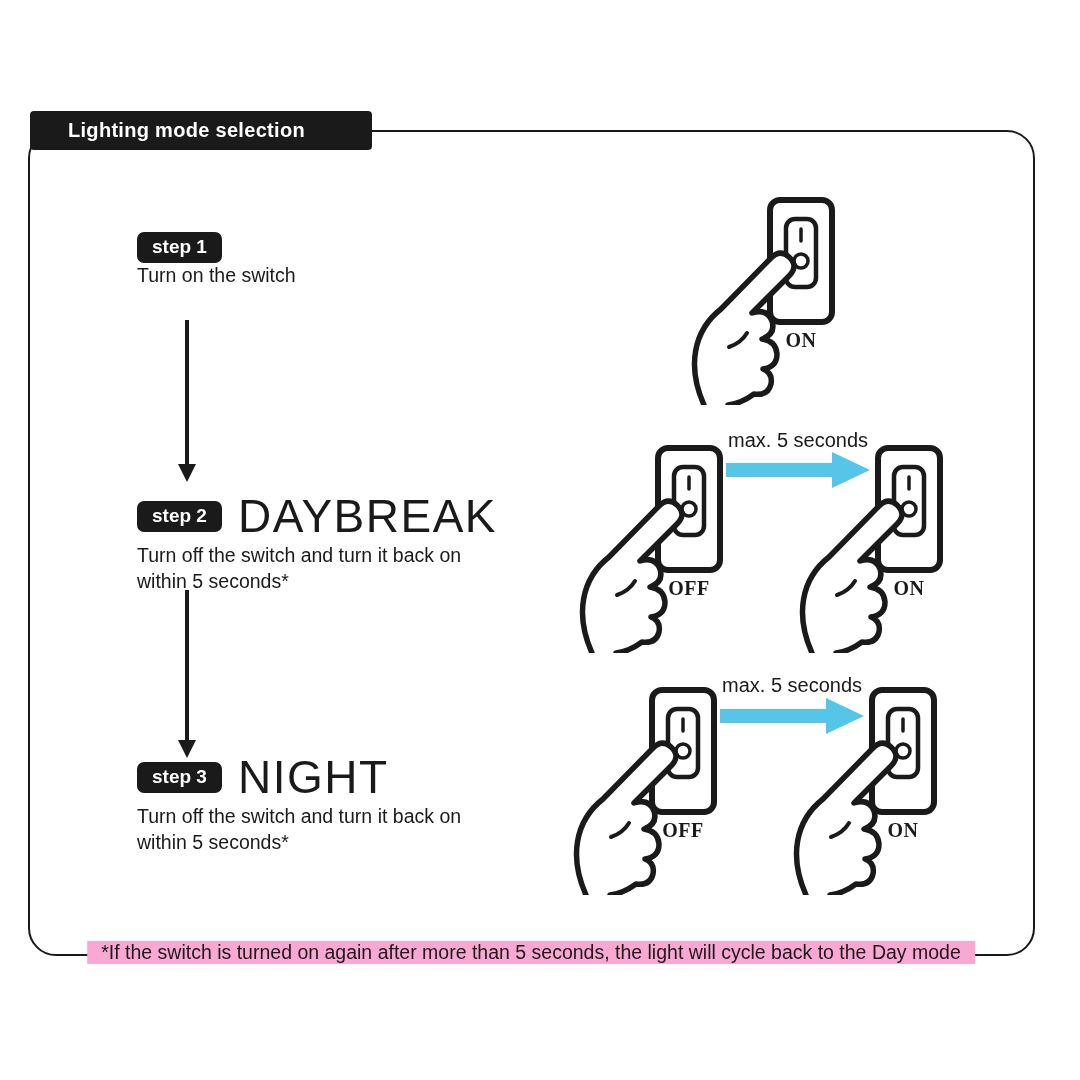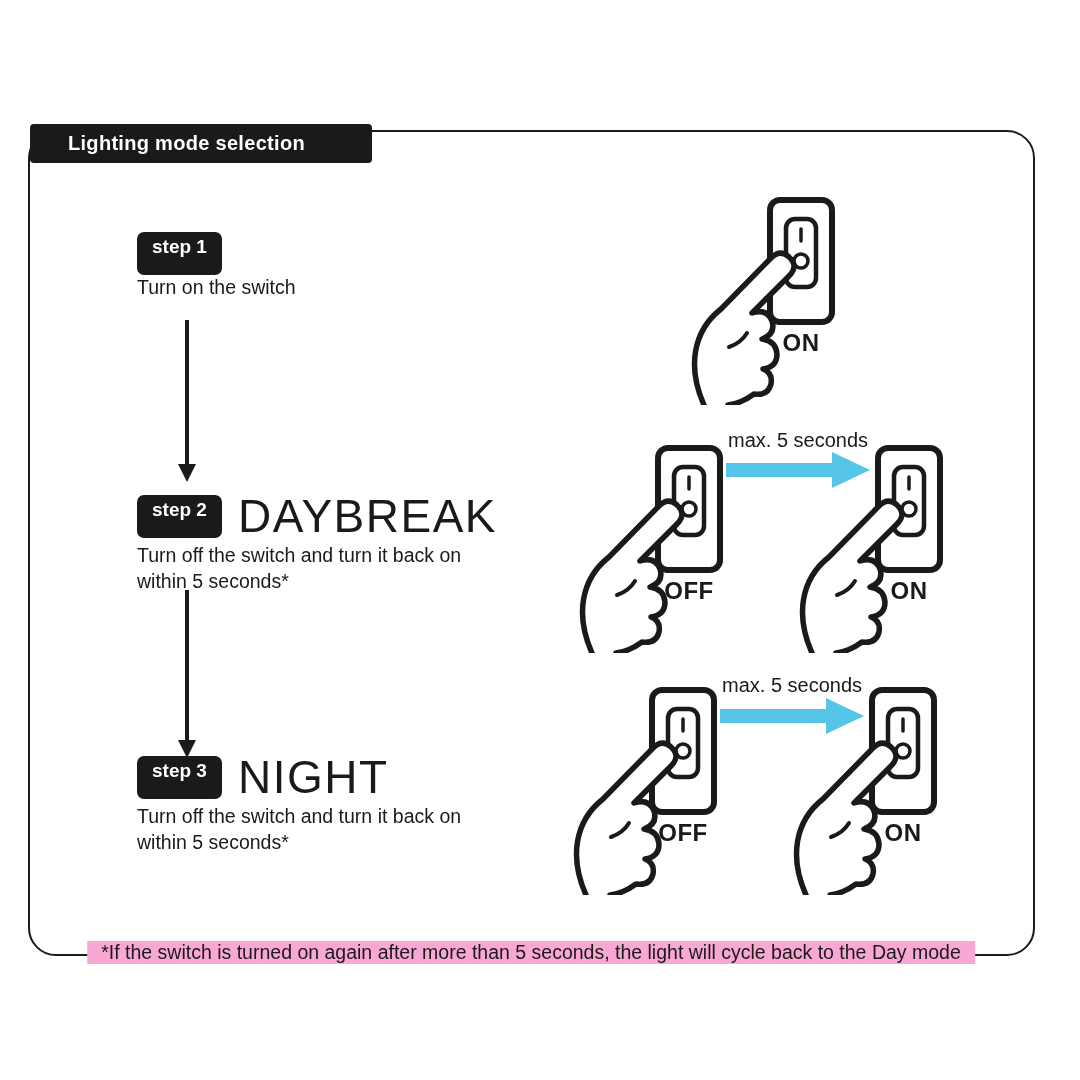--- a/index.html
+++ b/index.html
@@ -6,34 +6,34 @@
   html, body { background: #ffffff; }
   body { font-family: "Liberation Sans", sans-serif; color: #1a1a1a; }
   #page { position: relative; width: 1080px; height: 1080px; background: #ffffff; overflow: hidden; }
 
   .frame { position: absolute; left: 28px; top: 130px; width: 1007px; height: 826px;
            border: 2.5px solid #1a1a1a; border-radius: 28px; background: transparent; }
 
   .title-box { position: absolute; left: 30px; top: 111px; width: 342px; height: 39px;
                background: #1a1a1a; color: #ffffff; display: flex; align-items: center;
                padding-left: 38px; font-size: 20px; font-weight: 700; letter-spacing: .3px;
-               border-radius: 4px; z-index: 3; margin-top: 13px; }
+               border-radius: 4px; z-index: 3; }
 
   .step { position: absolute; width: 430px; z-index: 2; }
   .step-header { display: flex; align-items: center; gap: 16px; }
   .badge { background: #1a1a1a; color: #ffffff; font-weight: 700; font-size: 19px;
-           padding: 4px 15px 17px; border-radius: 7px; white-space: nowrap; }
+           padding: 4px 15px 5px; border-radius: 7px; white-space: nowrap; }
   .step-name { font-size: 46px; font-weight: 300; letter-spacing: 1.5px; white-space: nowrap; }
   .step-desc { font-size: 19.5px; line-height: 1.32; max-width: 372px; }
 
   .flow-arrow { position: absolute; z-index: 1; }
 
   .switch-unit { position: absolute; width: 190px; height: 230px; z-index: 2; }
   .switch-label { position: absolute; top: 134px; left: 146px; transform: translateX(-50%);
-                  font-size: 24px; font-weight: 800; letter-spacing: .5px; }
+                  font-size: 20px; font-weight: 800; letter-spacing: .5px; font-family: Liberation Serif, serif; }
 
   .t-arrow { position: absolute; z-index: 1; }
   .t-arrow-label { position: absolute; font-size: 20px; font-weight: 400; white-space: nowrap; z-index: 2; }
 
   .footnote { position: absolute; top: 941px; left: 531px; transform: translateX(-50%);
               background: #f9a8d4; padding: 0 14px; font-size: 19.5px; white-space: nowrap; z-index: 3; }
 </style>
 </head>
 <body>
 

